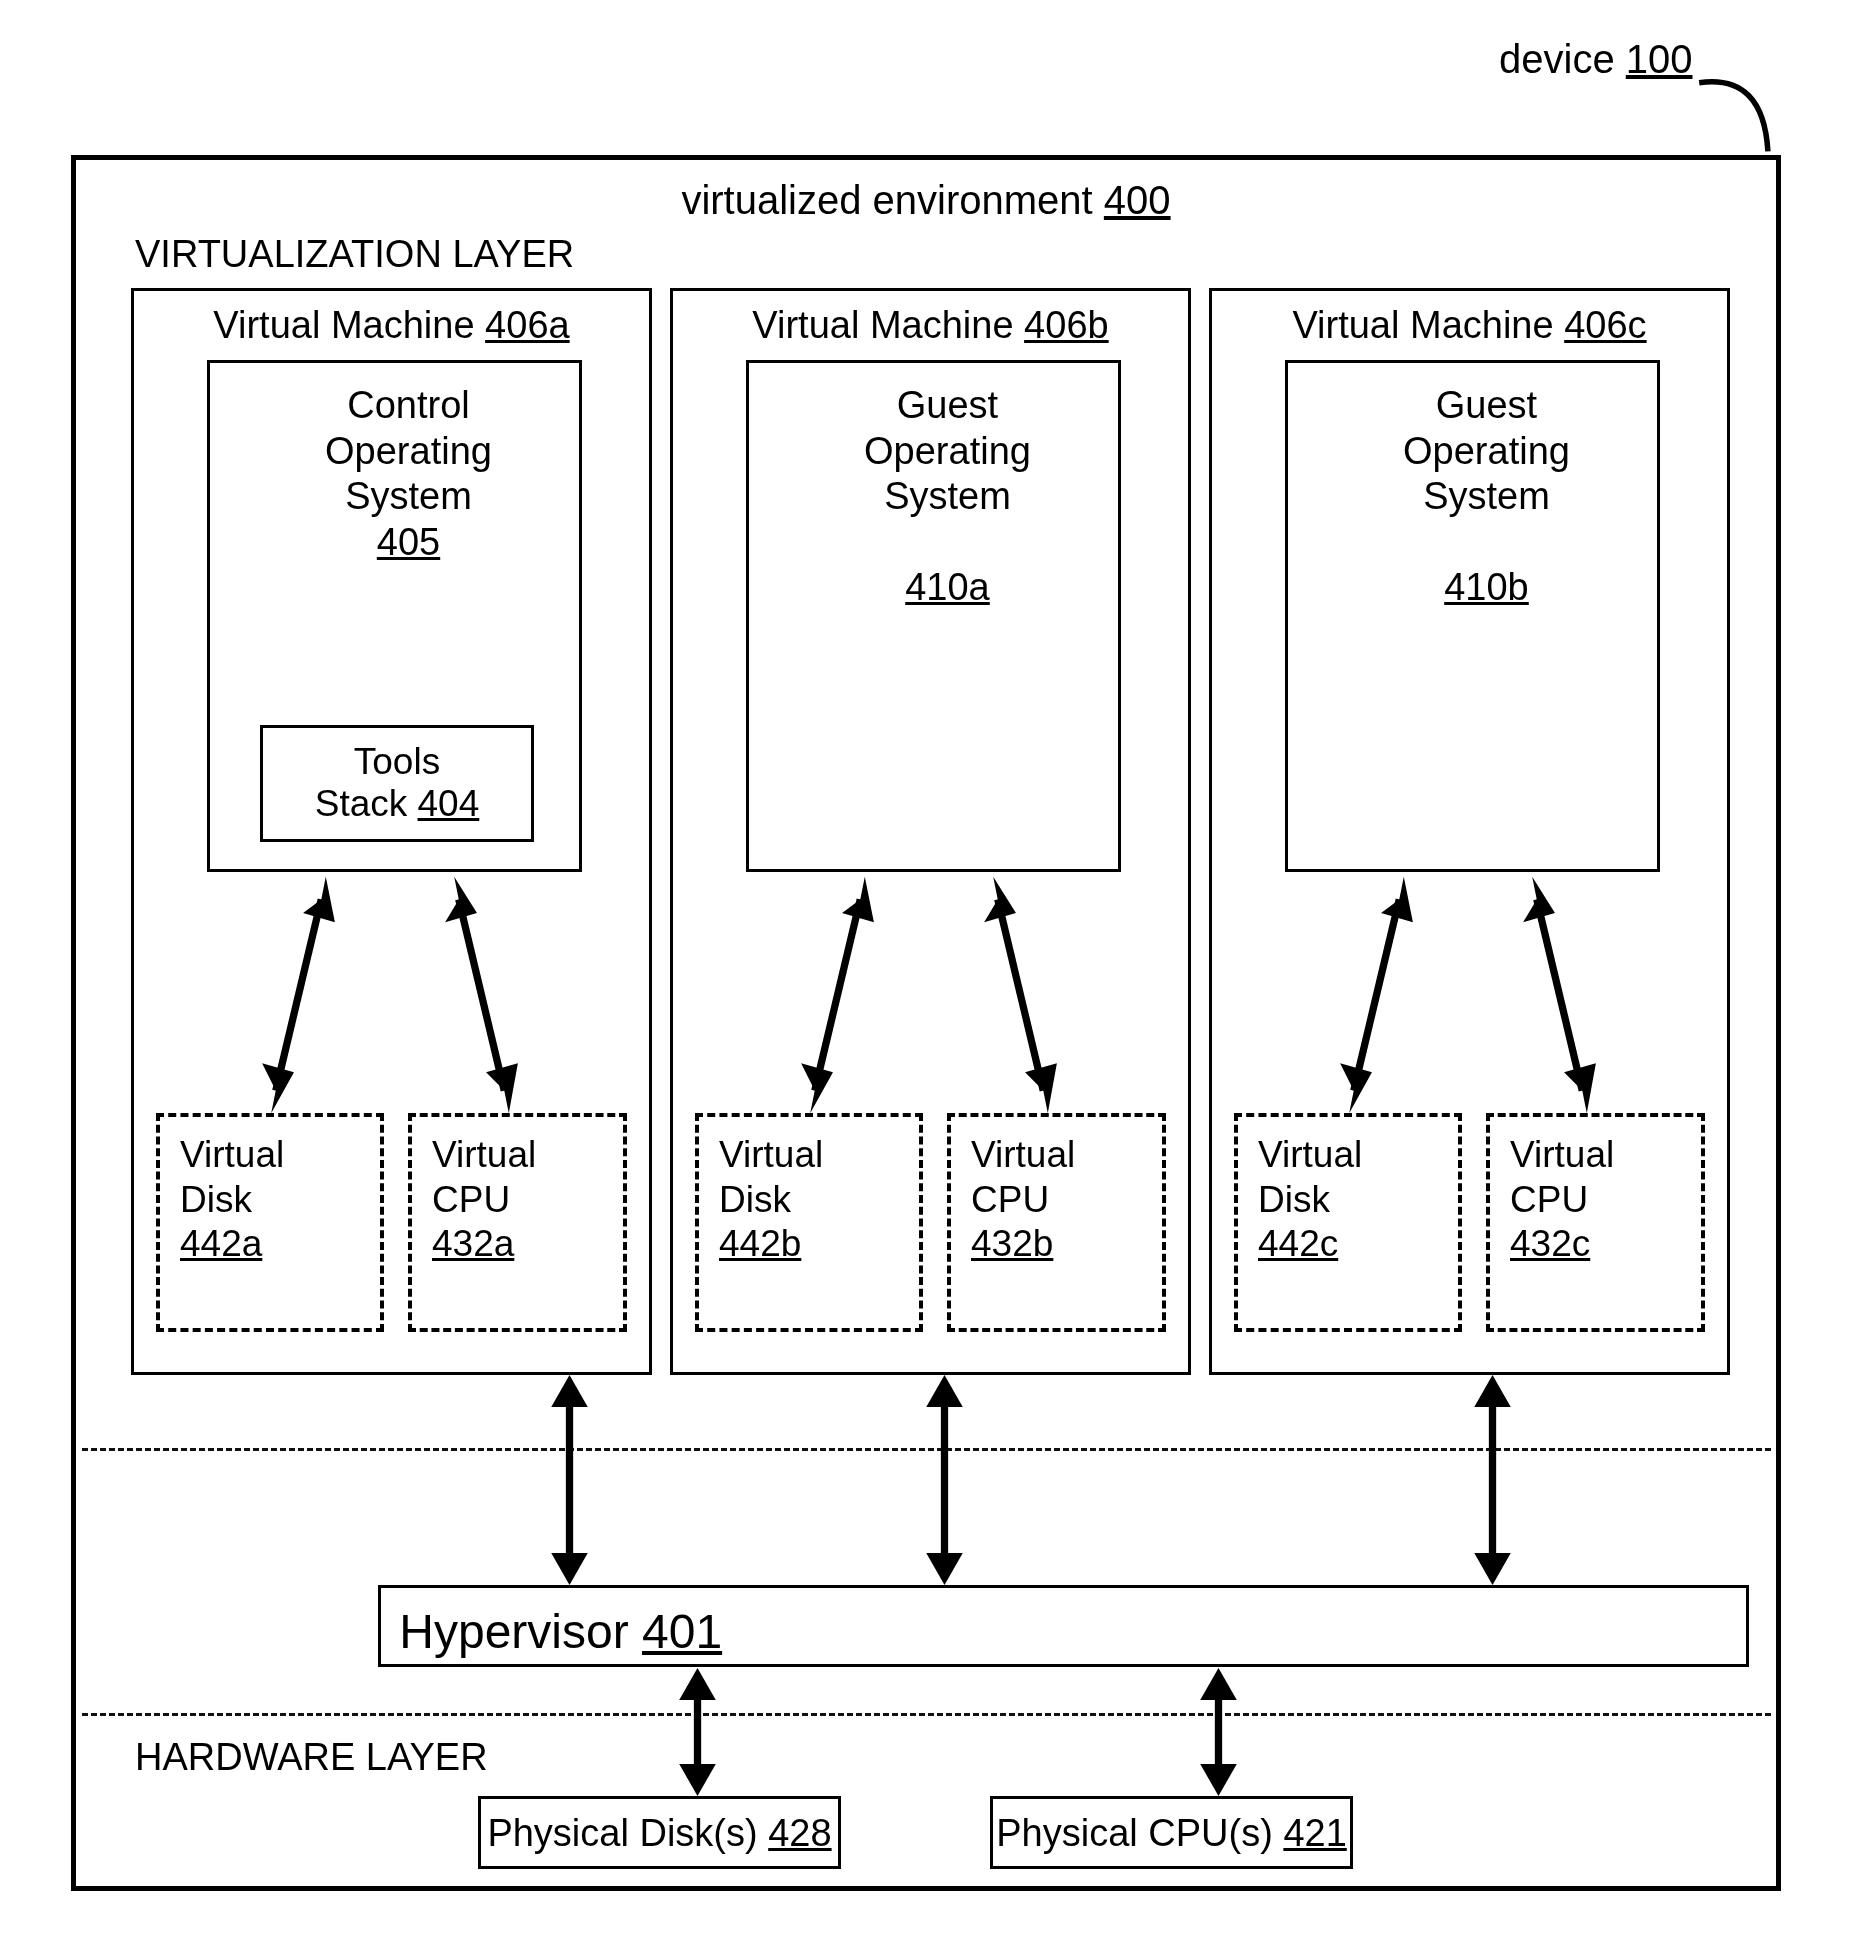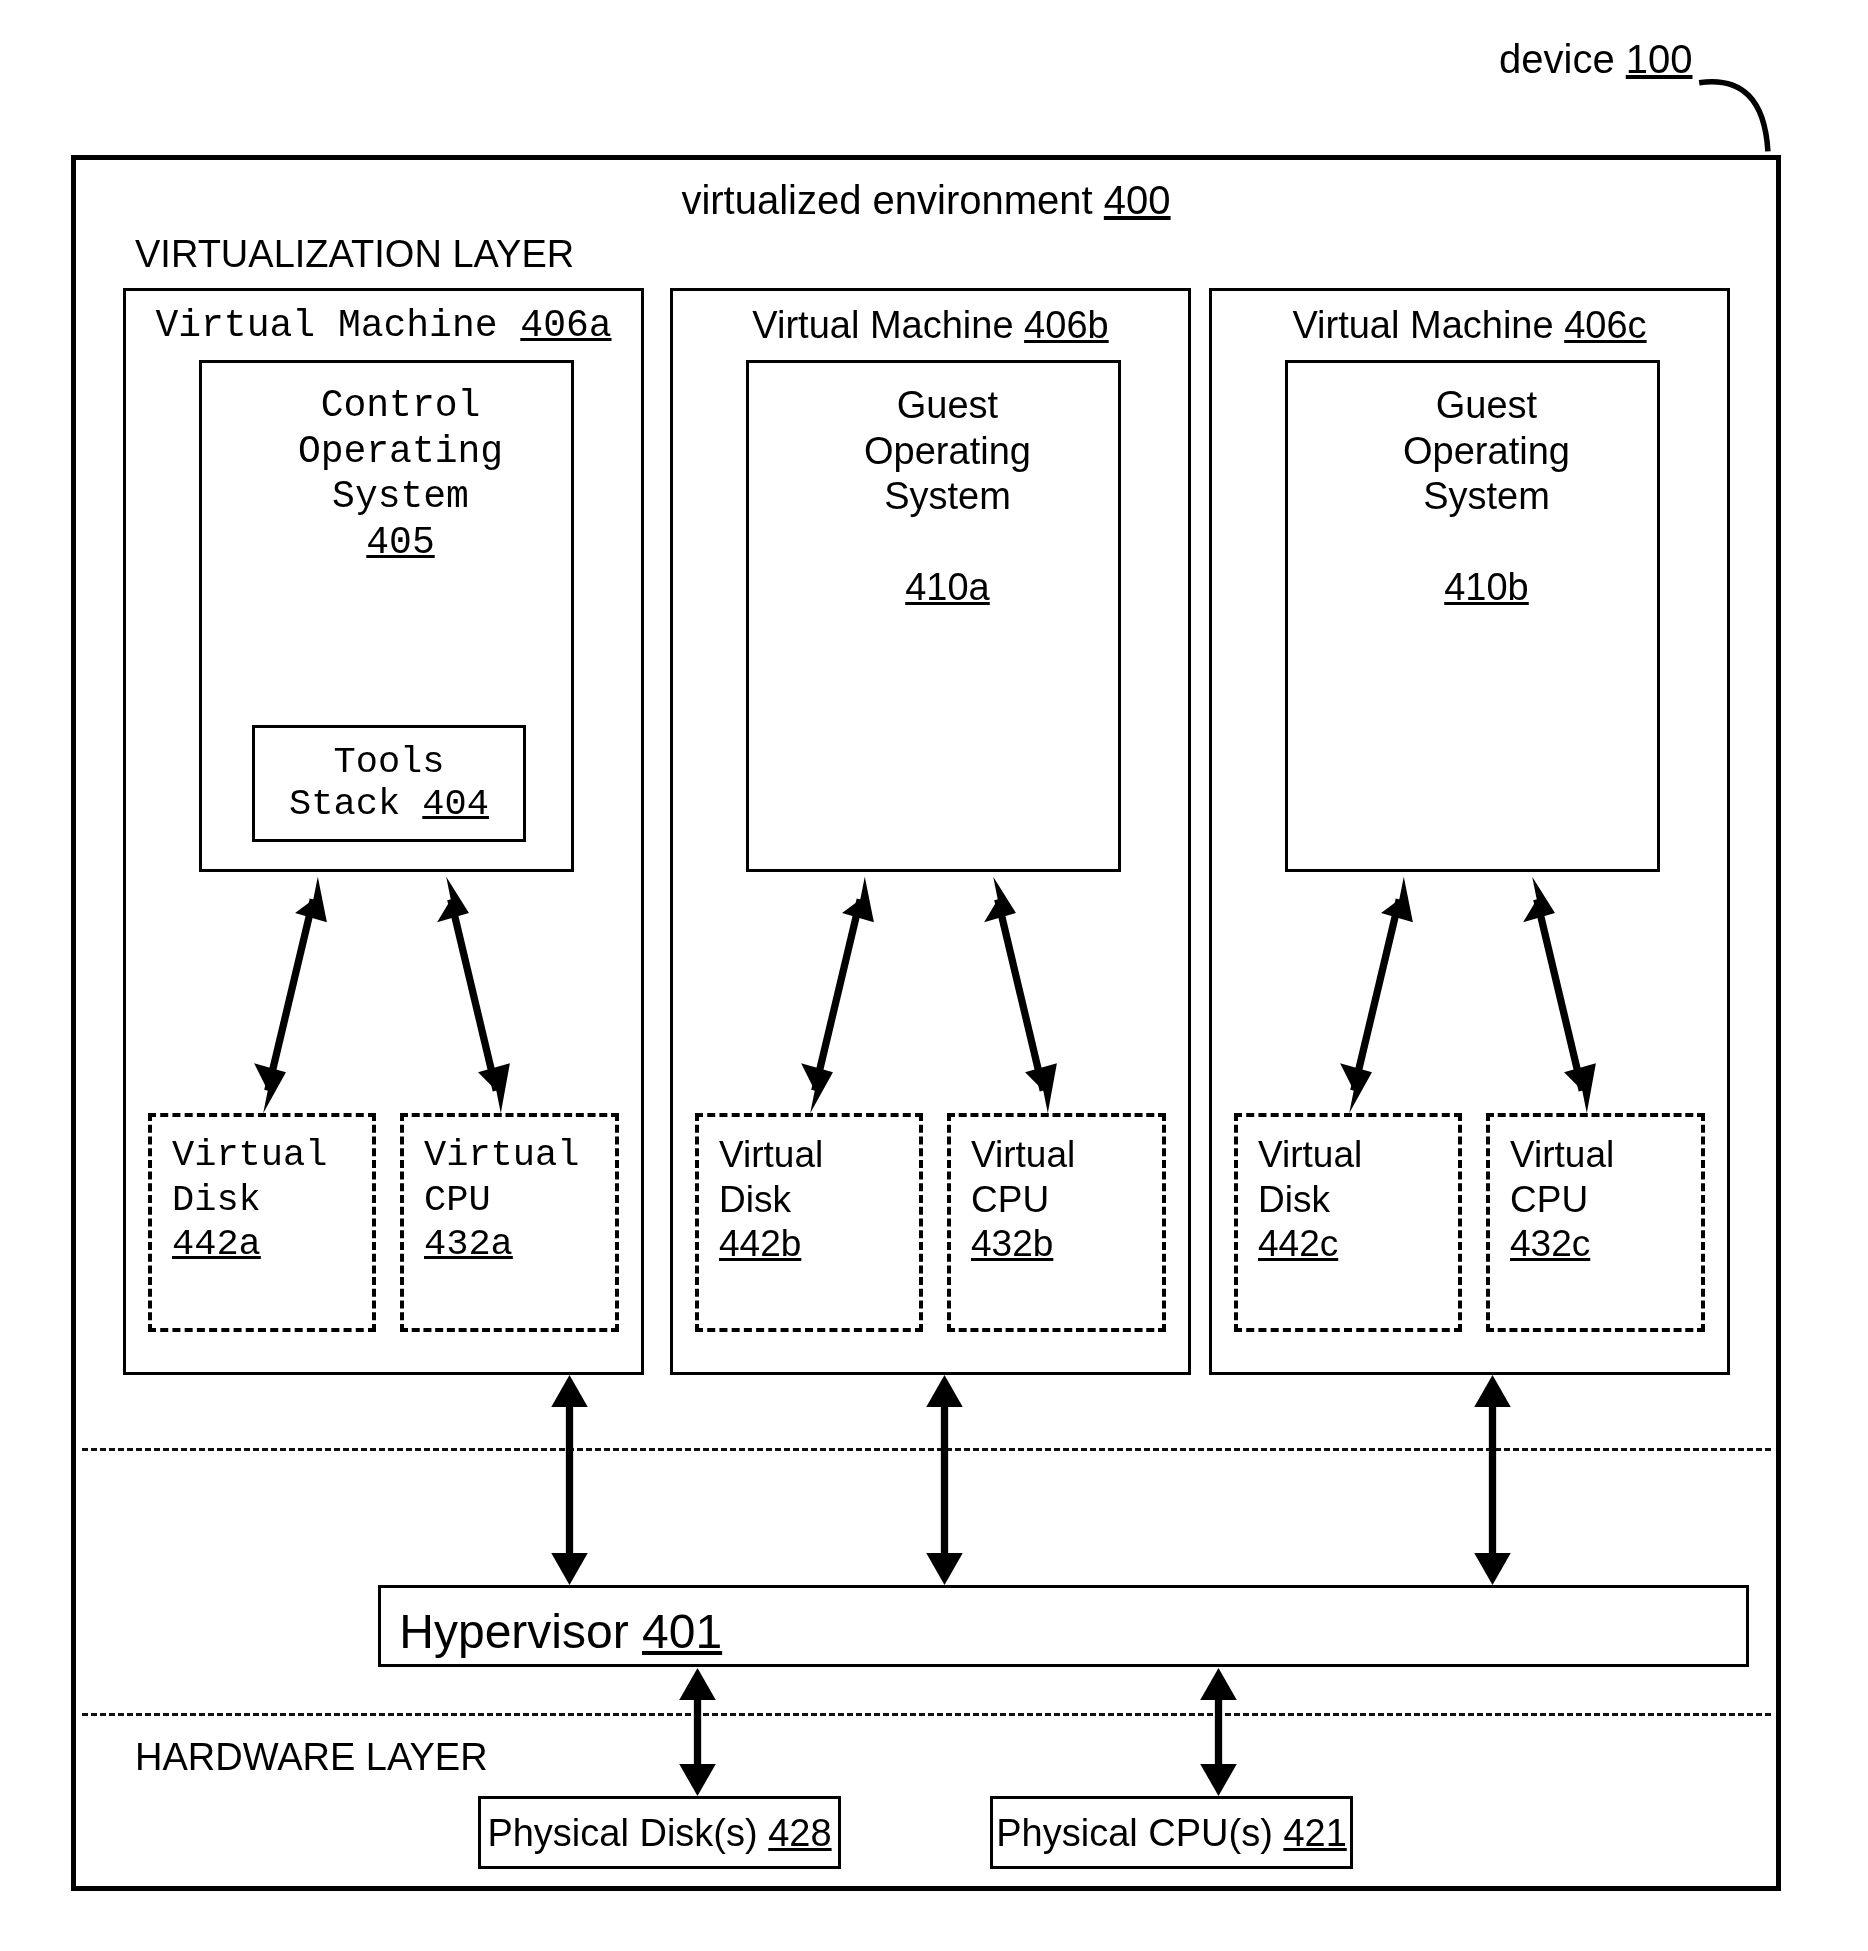--- a/index.html
+++ b/index.html
@@ -150,21 +150,21 @@
   </svg>
 
   <div class="outer-box">
 
     <div class="env-title">
       <span>virtualized environment</span>&nbsp;<span class="ref">400</span>
     </div>
 
     <div class="layer-label" style="top:73px;">VIRTUALIZATION LAYER</div>
 
-    <div class="vm-box" style="left:47px;font-family:Liberation Mono, monospace;">
+    <div class="vm-box" style="left:55px;">
       <div class="vm-title">
         <span>Virtual Machine</span>&nbsp;<span class="ref">406a</span>
       </div>
       <div class="os-box">
         <div class="os-text">
           <span>Control</span><br>
           <span>Operating</span><br>
           <span>System</span><br>
           <span class="ref">405</span>
         </div>

